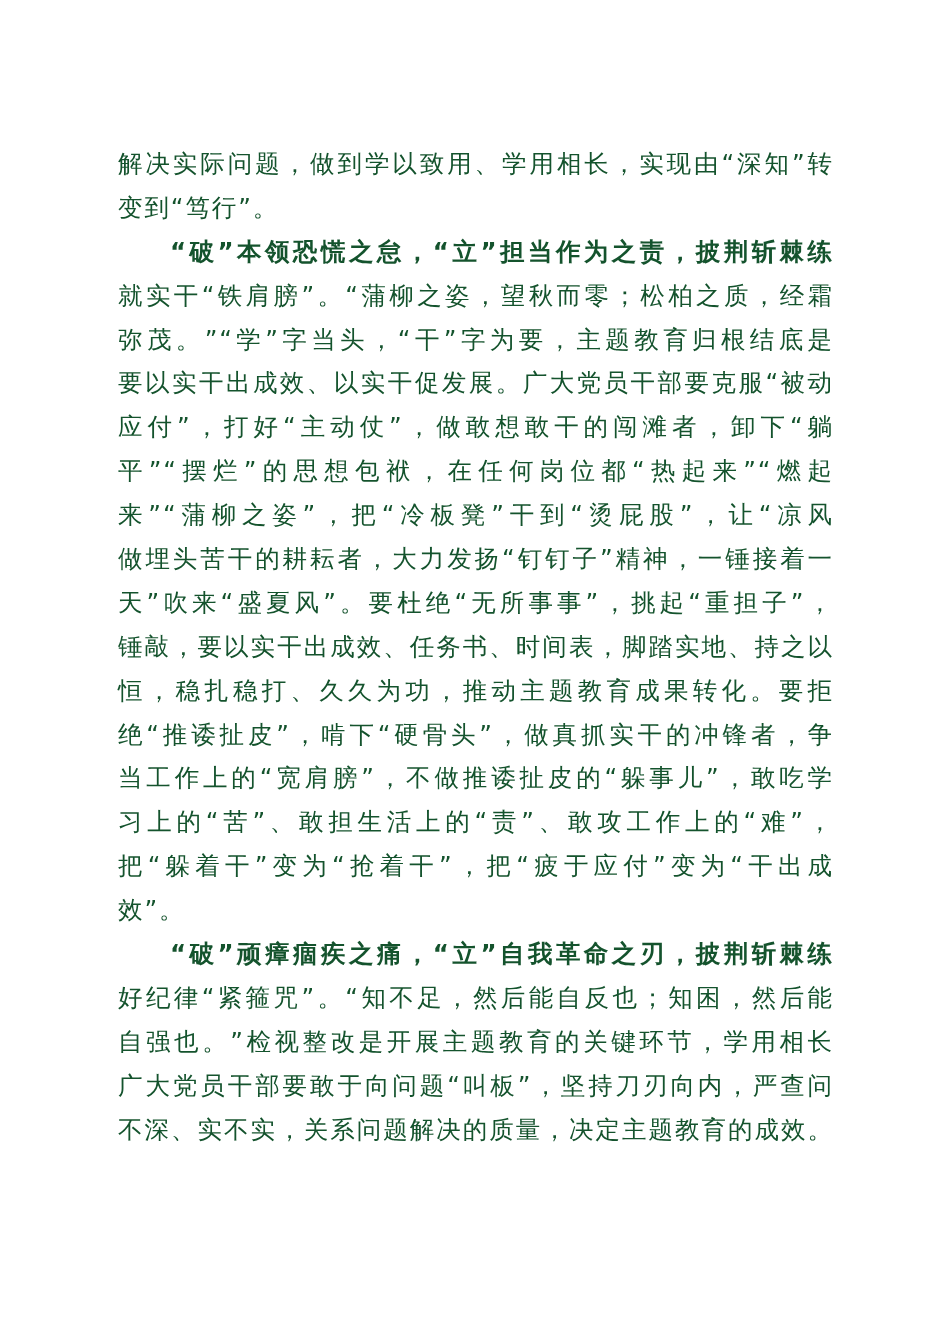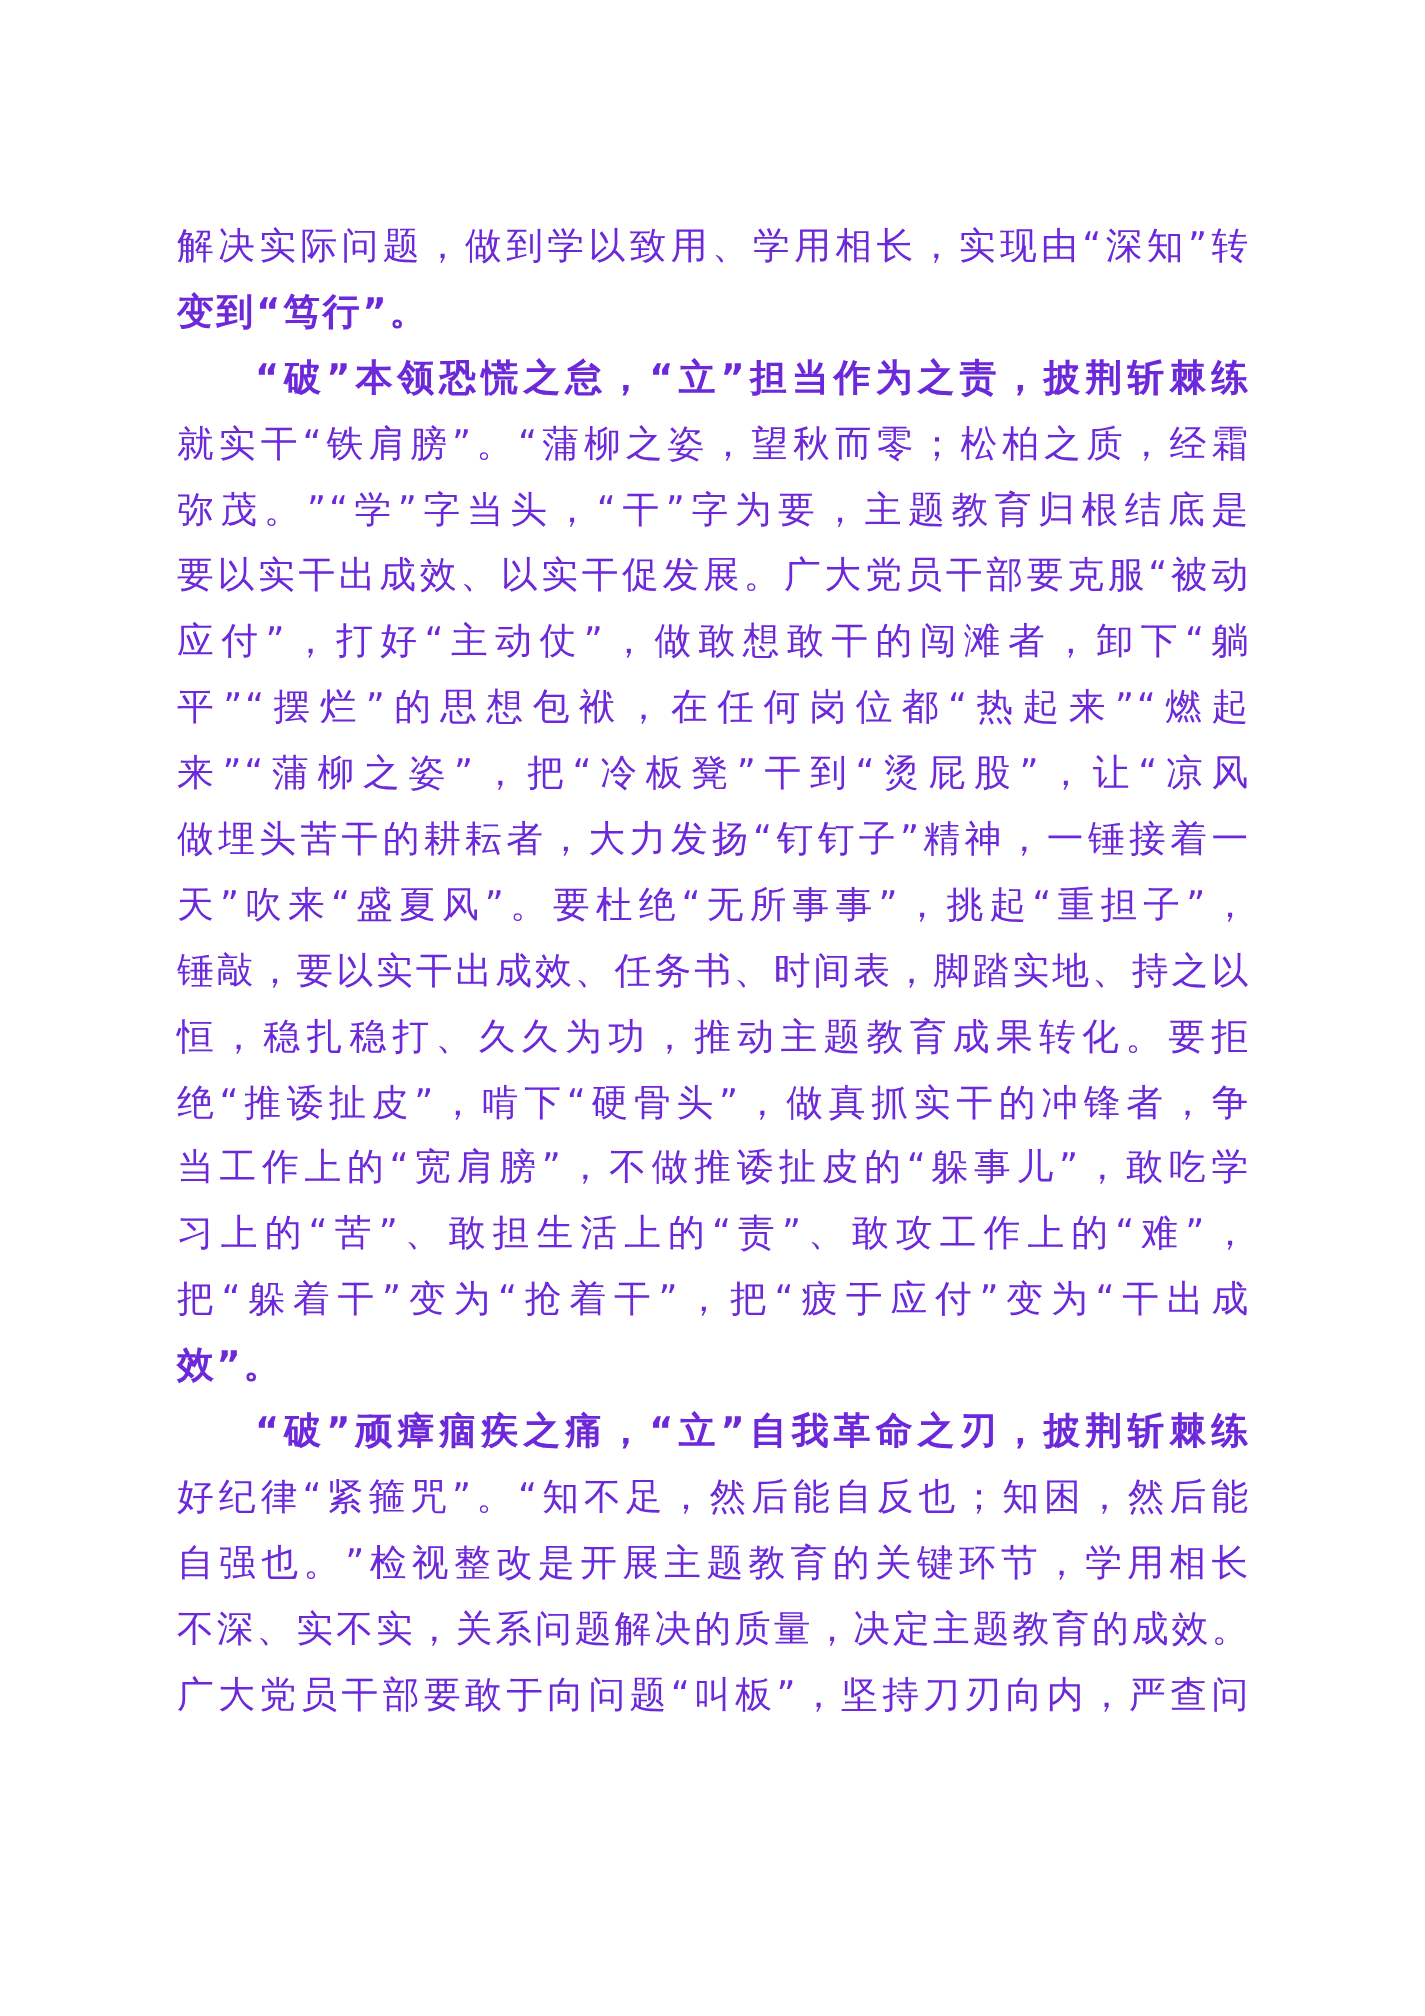--- a/index.html
+++ b/index.html
@@ -3,27 +3,27 @@
 <meta charset="utf-8">
 <style>
   html, body { margin: 0; padding: 0; background: #ffffff; }
   body { width: 950px; height: 1344px; position: relative; overflow: hidden; }
   .page { position: absolute; left: 118px; top: 142px; width: 716px; }
   .line {
     font-family: "DejaVu Sans", sans-serif;
     font-size: 24.5px;
     line-height: 43.9px;
     height: 43.9px;
-    color: #6d28d9;
+    color: #14532d;
     white-space: nowrap;
     letter-spacing: 1.9px;
     text-align-last: justify;
     text-align: justify;
   }
-  .line.last { text-align-last: left; font-weight: bold; }
+  .line.last { text-align-last: left; }
   .line.indent { padding-left: 52px; font-weight: bold; }
 </style>
 </head>
 <body>
 
 <div class="page">
   <div>
     <div class="line">解决实际问题，做到学以致用、学用相长，实现由“深知”转</div>
     <div class="line last">变到“笃行”。</div>
   </div>
@@ -42,16 +42,16 @@
     <div class="line">绝“推诿扯皮”，啃下“硬骨头”，做真抓实干的冲锋者，争</div>
     <div class="line">当工作上的“宽肩膀”，不做推诿扯皮的“躲事儿”，敢吃学</div>
     <div class="line">习上的“苦”、敢担生活上的“责”、敢攻工作上的“难”，</div>
     <div class="line">把“躲着干”变为“抢着干”，把“疲于应付”变为“干出成</div>
     <div class="line last">效”。</div>
   </div>
   <div>
     <div class="line indent">“破”顽瘴痼疾之痛，“立”自我革命之刃，披荆斩棘练</div>
     <div class="line">好纪律“紧箍咒”。“知不足，然后能自反也；知困，然后能</div>
     <div class="line">自强也。”检视整改是开展主题教育的关键环节，学用相长</div>
+    <div class="line">广大党员干部要敢于向问题“叫板”，坚持刀刃向内，严查问</div>
     <div class="line">不深、实不实，关系问题解决的质量，决定主题教育的成效。</div>
-    <div class="line">广大党员干部要敢于向问题“叫板”，坚持刀刃向内，严查问</div>
   </div>
 </div>
 
 </body></html>

